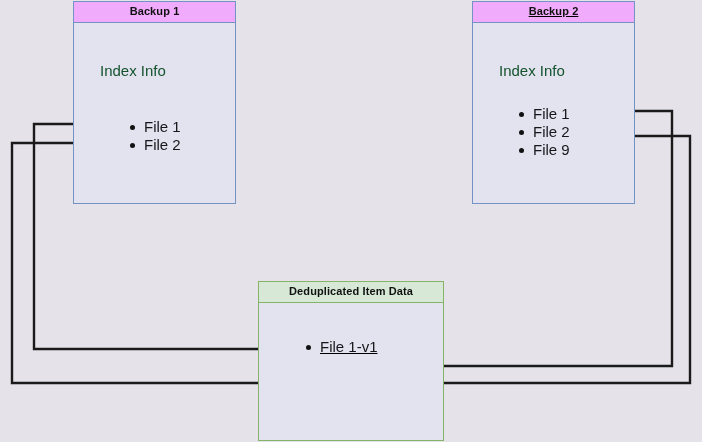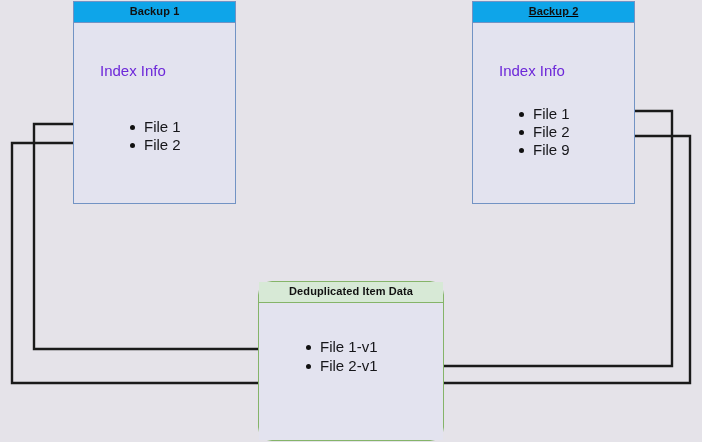--- a/index.html
+++ b/index.html
@@ -48,42 +48,42 @@
     box-sizing: border-box;
     width: 100%;
     height: calc(100% - 21px);
   }
   
   .node.blue {
     border: 1.5px solid #7293c4;
     background: #e3e3ef;
   }
   .node.blue > .node-header {
-    background: #0ea5e9;
+    background: #f0abfc;
     border-bottom: 1.5px solid #7293c4;
   }
   .node.blue > .node-body {
     background: #e3e3ef;
   }
   
   .node.green {
     border: 1.5px solid #85b469;
     background: #e3e3ef;
   }
   .node.green > .node-header {
     background: #d7e9d6;
     border-bottom: 1.5px solid #85b469;
   }
   .node.green > .node-body {
     background: #e3e3ef;
   }
   .index-label {
     position: absolute;
     font-size: 15px;
-    color: #6d28d9;
+    color: #14532d;
     white-space: nowrap;
   }
   .file-list {
     position: absolute;
     margin: 0;
     padding: 0;
     list-style: none;
   }
   .file-list li {
     position: relative;
@@ -152,23 +152,22 @@
     <div class="node-body">
       <div class="index-label" style="left:26px; top:39px;">Index Info</div>
       <ul class="file-list" style="left:43px; top:82px;">
         <li>File 1</li>
         <li>File 2</li>
         <li>File 9</li>
       </ul>
     </div>
   </div>
 
-  <div class="node green" style="left:258px; top:281px; width:186px; height:160px;border-radius:14px;">
+  <div class="node green" style="left:258px; top:281px; width:186px; height:160px;">
     <div class="node-header">Deduplicated Item Data</div>
     <div class="node-body">
-      <ul class="file-list wide" style="left:44px; top:35px;">
+      <ul class="file-list wide" style="left:44px; top:35px;text-decoration:underline;">
         <li>File 1-v1</li>
-        <li>File 2-v1</li>
       </ul>
     </div>
   </div>
 
 </div>
 
 </body></html>

